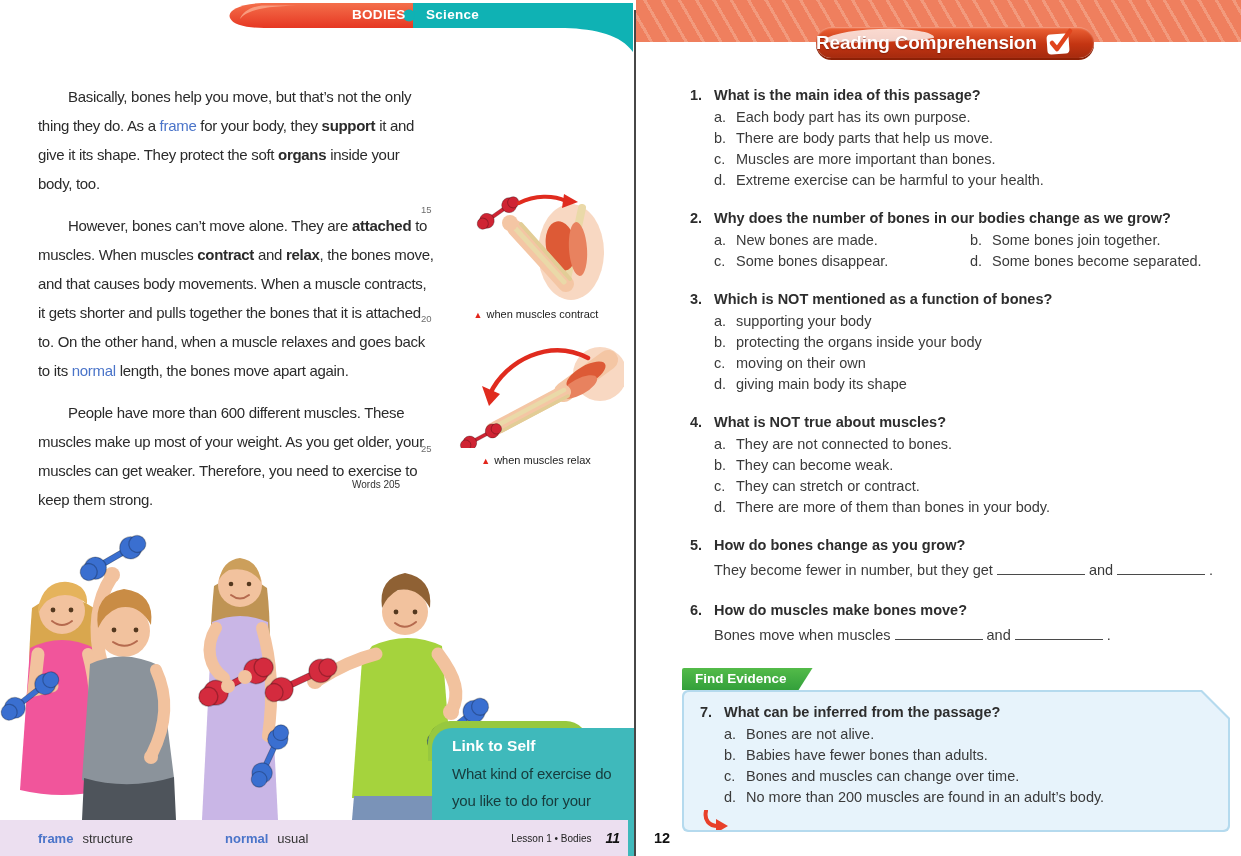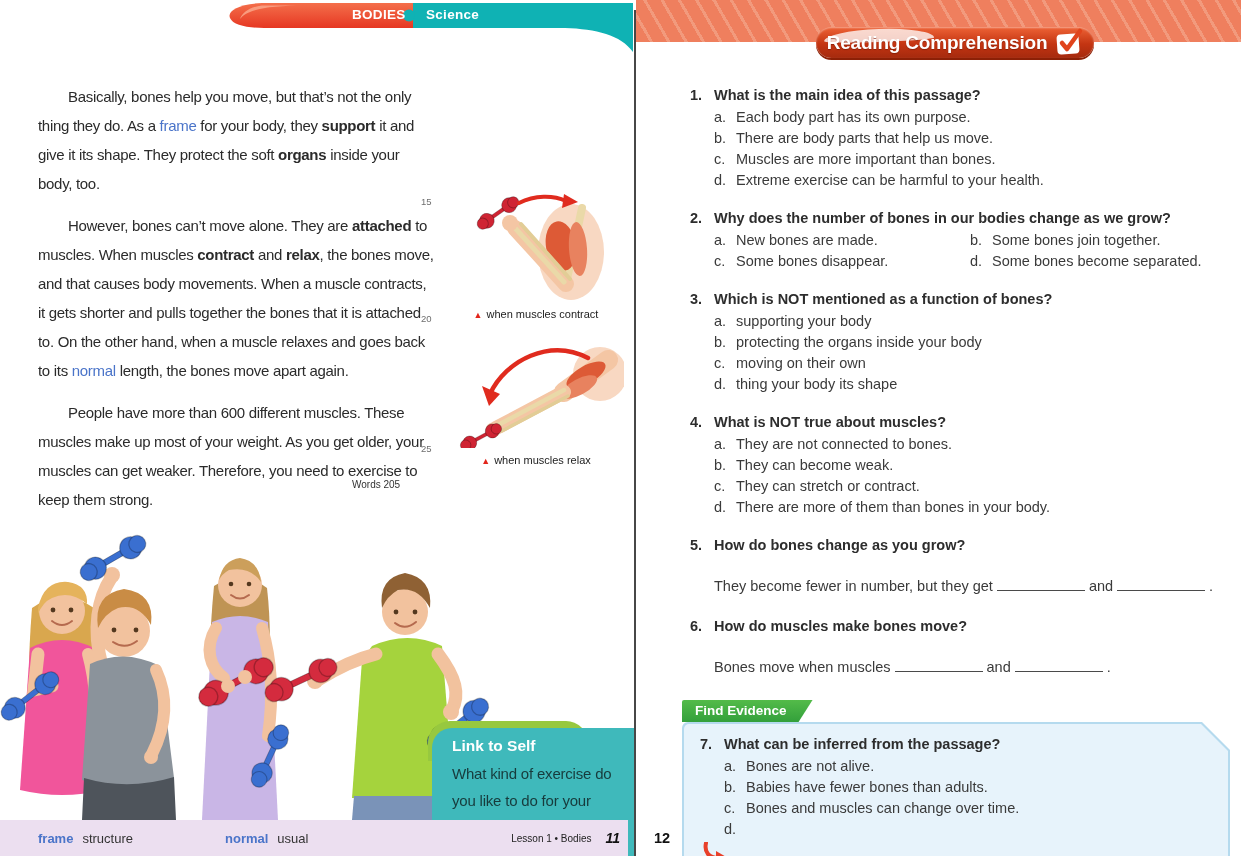--- a/index.html
+++ b/index.html
@@ -53,35 +53,35 @@
   #lesson-box{position:absolute;right:4px;top:0;height:36px;display:flex;align-items:center;gap:14px;}
   #lesson-label{font-size:10px;color:#222;padding-left:18px;}
   #page-num-left{font-size:14px;font-weight:bold;color:#111;margin-right:4px;font-style:italic;}
 
   
   #band{position:absolute;left:0;top:0;width:605px;height:42px;
     background:repeating-linear-gradient(60deg,#ef7f5e 0px,#ef7f5e 12px,#f29a7d 12px,#f29a7d 15px);}
   #rc-badge{position:absolute;left:180px;top:27px;width:278px;height:31px;border-radius:17px;
     background:linear-gradient(180deg,#ee6336 0%,#c43512 55%,#a52a0e 100%);
     box-shadow:0 2px 0 #8c2006, inset 0 1px 2px rgba(255,255,255,.45);
-    display:flex;align-items:center;justify-content:center;gap:9px;}
+    display:flex;align-items:center;gap:9px;}
   #rc-badge::before{content:"";position:absolute;left:8px;top:2px;width:110px;height:13px;background:rgba(255,255,255,.9);border-radius:100% 100% 100% 100% / 160% 160% 40% 40%;transform:rotate(-2deg);opacity:.85;}
   #rc-title{color:#fff;font-weight:bold;font-size:19px;letter-spacing:-0.2px;text-shadow:0 1px 1px rgba(110,20,0,.6);position:relative;}
 
   
   #questions{position:absolute;left:54px;top:84px;width:546px;color:#3a3a3a;font-size:14.5px;}
   .q{margin-bottom:16px;}
   .q-title{display:flex;line-height:23px;color:#2d2d2d;}
   .q-num{width:24px;font-weight:bold;flex:none;}
   .q-text{font-weight:bold;}
   .opts{margin-left:24px;}
   .opt{display:flex;line-height:21px;}
   .opt-label{width:22px;flex:none;}
   .opts-grid{margin-left:24px;display:grid;grid-template-columns:256px 1fr;}
-  .answer-line{margin-left:24px;line-height:26px;margin-top:16px;}
+  .answer-line{margin-left:24px;line-height:26px;margin-top:0;}
   .blank{display:inline-block;width:88px;height:12px;border-bottom:1.5px solid #4a4a4a;margin:0 4px;}
 
   
   #fe-wrap{margin-left:-8px;width:548px;margin-top:20px;}
   #fe-tab{display:inline-block;background:linear-gradient(#53bb49,#33a03b);color:#fff;font-weight:bold;font-size:13.5px;
     padding:3px 26px 4px 13px;clip-path:polygon(0 0,100% 0,calc(100% - 14px) 100%,0 100%);border-radius:2px 0 0 0;}
   #fe-box{position:relative;height:142px;background:#b5daee;border-radius:6px;
     clip-path:polygon(0 0,calc(100% - 28px) 0,100% 28px,100% 100%,0 100%);}
   #fe-inner{position:absolute;inset:2px;background:#e7f3fb;border-radius:5px;
     clip-path:polygon(0 0,calc(100% - 27px) 0,100% 27px,100% 100%,0 100%);
@@ -109,21 +109,21 @@
     <circle cx="409" cy="15.5" r="6" fill="#0fb2b4"></circle>
   </svg>
   <span class="hdr-label" id="hdr-bodies">BODIES</span>
   <span class="hdr-label" id="hdr-science">Science</span>
 
   <div id="passage">
     <p><span>Basically, bones help you move, but that’s not the only thing they do. As a </span><span class="seg-c">frame</span><span> for your body, they </span><span class="seg-b">support</span><span> it and give it its shape. They protect the soft </span><span class="seg-b">organs</span><span> inside your body, too.</span></p>
     <p><span>However, bones can’t move alone. They are </span><span class="seg-b">attached</span><span> to muscles. When muscles </span><span class="seg-b">contract</span><span> and </span><span class="seg-b">relax</span><span>, the bones move, and that causes body movements. When a muscle contracts, it gets shorter and pulls together the bones that it is attached to. On the other hand, when a muscle relaxes and goes back to its </span><span class="seg-c">normal</span><span> length, the bones move apart again.</span></p>
     <p><span>People have more than 600 different muscles. These muscles make up most of your weight. As you get older, your muscles can get weaker. Therefore, you need to exercise to keep them strong.</span></p>
   </div>
-  <span class="line-num" style="left:421px;top:196px;">15</span>
+  <span class="line-num" style="left:421px;top:204px;">15</span>
   <span class="line-num" style="left:421px;top:313px;">20</span>
   <span class="line-num" style="left:421px;top:443px;">25</span>
   <span id="words-count">Words 205</span>
 
   <div id="figures">
     <div class="fig">
       <svg width="150" height="110" viewBox="0 0 150 110">
         <defs>
           <g id="db-s">
             <rect x="-24" y="-3" width="48" height="6" rx="3" fill="currentColor" stroke="rgba(0,0,0,.3)"></rect>
@@ -336,21 +336,21 @@
         <div class="opt">
             <span class="opt-label">b.</span>
             <span>protecting the organs inside your body</span>
           </div>
         <div class="opt">
             <span class="opt-label">c.</span>
             <span>moving on their own</span>
           </div>
         <div class="opt">
             <span class="opt-label">d.</span>
-            <span>thing your body its shape</span>
+            <span>giving main body its shape</span>
           </div>
       </div>
     </div>
 
     <div class="q">
       <div class="q-title">
           <span class="q-num">4.</span>
           <span class="q-text">What is NOT true about muscles?</span>
         </div>
       <div class="opts">
@@ -405,20 +405,21 @@
             <div class="opt">
                 <span class="opt-label">b.</span>
                 <span>Babies have fewer bones than adults.</span>
               </div>
             <div class="opt">
                 <span class="opt-label">c.</span>
                 <span>Bones and muscles can change over time.</span>
               </div>
             <div class="opt">
                 <span class="opt-label">d.</span>
+                <span>No more than 200 muscles are found in an adult’s body.</span>
               </div>
           </div>
           <div id="fe-instruction">
             <svg width="26" height="24" viewBox="0 0 26 24">
               <path d="M4,1 C2,10 7,16 16,16" stroke="#e8402a" stroke-width="4" fill="none" stroke-linecap="round"></path>
               <polygon points="14,9 26,16 14,23" fill="#e8402a"></polygon>
             </svg>
           </div>
         </div>
       </div>

